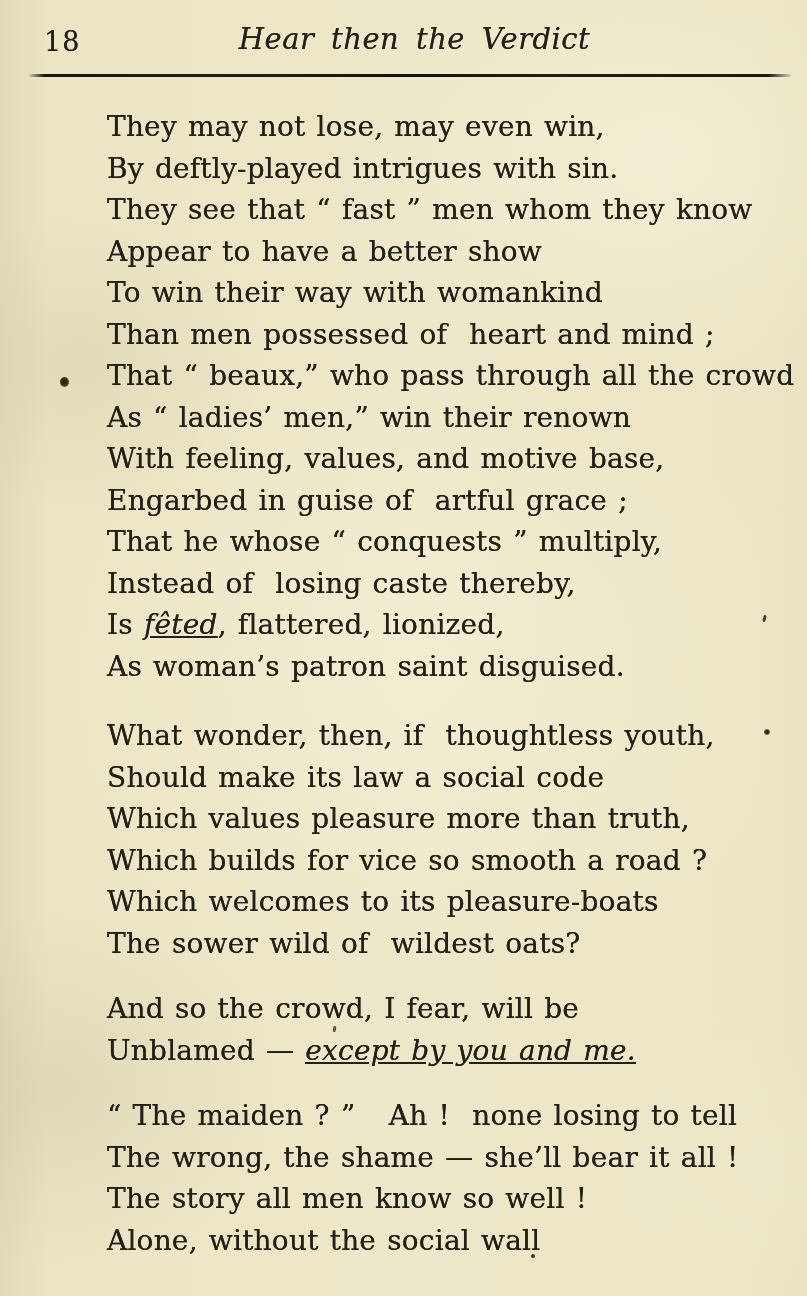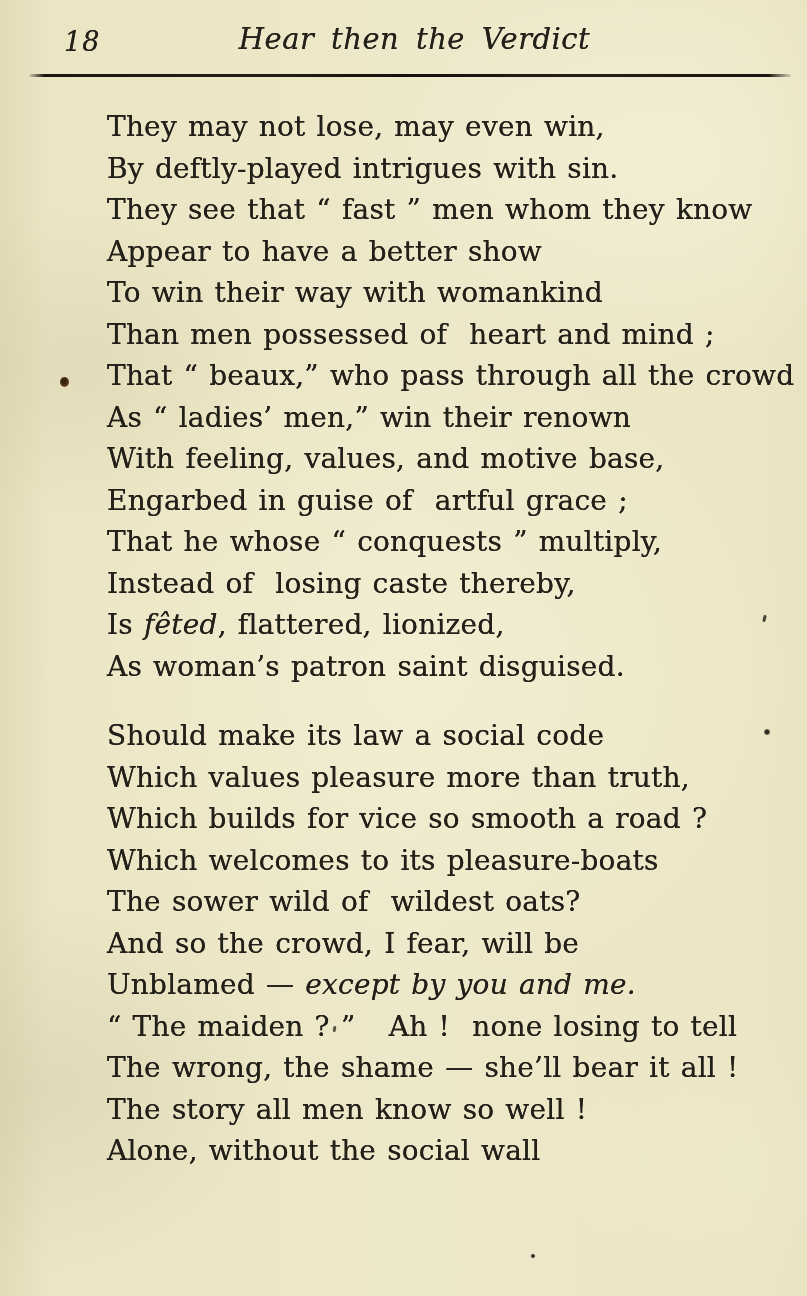--- a/index.html
+++ b/index.html
@@ -25,25 +25,23 @@
       radial-gradient(ellipse 340px 260px at 6% 84%, rgba(180,175,140,0.22), transparent 70%),
       radial-gradient(ellipse 300px 200px at 95% 90%, rgba(240,235,208,0.35), transparent 70%),
       linear-gradient(90deg, #e2dbb8 0%, #ebe5c4 6%, #eee8ca 50%, #ece6c6 93%, #e9e3c1 100%);
   }
 
   
   .page-number {
     position: absolute;
     left: 44px;
     top: 26px;
-    font-style: italic;
     font-size: 27px;
     letter-spacing: 1px;
     text-shadow: 0 0 0.6px rgba(35,32,26,0.85);
-    margin-left: 20px;
   }
   .running-title {
     position: absolute;
     left: 0;
     right: 0;
     top: 22px;
     text-align: center;
     transform: translateX(11px);
     font-style: italic;
     font-size: 29px;
@@ -68,23 +66,23 @@
     position: absolute;
     left: 107px;
     top: 106px;
     font-size: 28px;
     line-height: 41.5px;
     letter-spacing: 0.2px;
     word-spacing: 2px;
     text-shadow: 0 0 0.6px rgba(35,32,26,0.9);
   }
   .stanza:nth-child(2) { margin-top: 28px; }
-  .stanza:nth-child(n+3) { }
+  .stanza:nth-child(n+3) { margin-top: 24px; }
   .line { white-space: pre; }
-  .it { font-style: italic; }
+  .it { font-style: italic; text-decoration: underline; }
 
   
   .speck { position: absolute; border-radius: 50%; }
   .speck-a {
     left: 60px; top: 377px; width: 9px; height: 10px;
     background: radial-gradient(circle at 45% 45%, #38220e 30%, #6b4526 70%, rgba(107,69,38,0) 100%);
   }
   .speck-b {
     left: 763px; top: 615px; width: 3px; height: 7px;
     background: #454033; border-radius: 2px; transform: rotate(14deg);
@@ -124,20 +122,21 @@
         <div class="line"><span>That “ beaux,” who pass through all the crowd</span></div>
         <div class="line"><span>As “ ladies’ men,” win their renown</span></div>
         <div class="line"><span>With feeling, values, and motive base,</span></div>
         <div class="line"><span>Engarbed in guise of  artful grace ;</span></div>
         <div class="line"><span>That he whose “ conquests ” multiply,</span></div>
         <div class="line"><span>Instead of  losing caste thereby,</span></div>
         <div class="line"><span>Is </span><span class="it">fêted</span><span>, flattered, lionized,</span></div>
         <div class="line"><span>As woman’s patron saint disguised.</span></div>
       </div>
       <div class="stanza">
+        <div class="line"><span>What wonder, then, if  thoughtless youth,</span></div>
         <div class="line"><span>Should make its law a social code</span></div>
         <div class="line"><span>Which values pleasure more than truth,</span></div>
         <div class="line"><span>Which builds for vice so smooth a road ?</span></div>
         <div class="line"><span>Which welcomes to its pleasure-boats</span></div>
         <div class="line"><span>The sower wild of  wildest oats?</span></div>
       </div>
       <div class="stanza">
         <div class="line"><span>And so the crowd, I fear, will be</span></div>
         <div class="line"><span>Unblamed — </span><span class="it">except by you and me.</span></div>
       </div>

